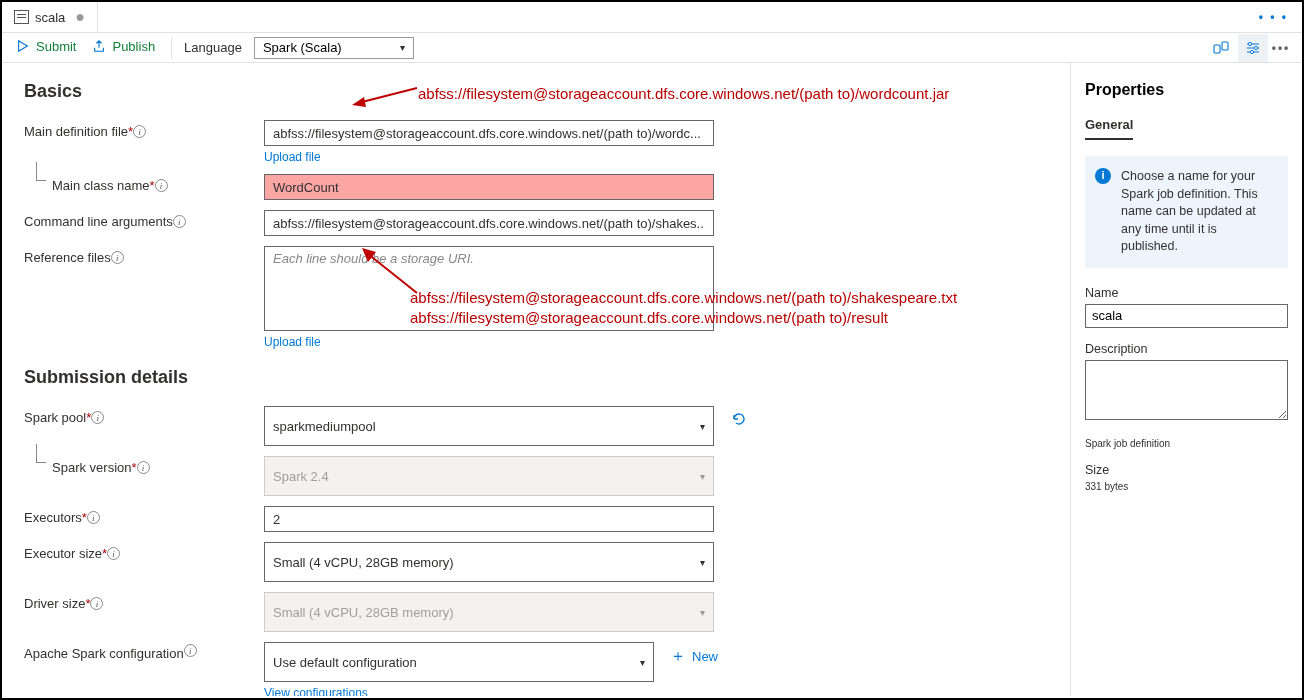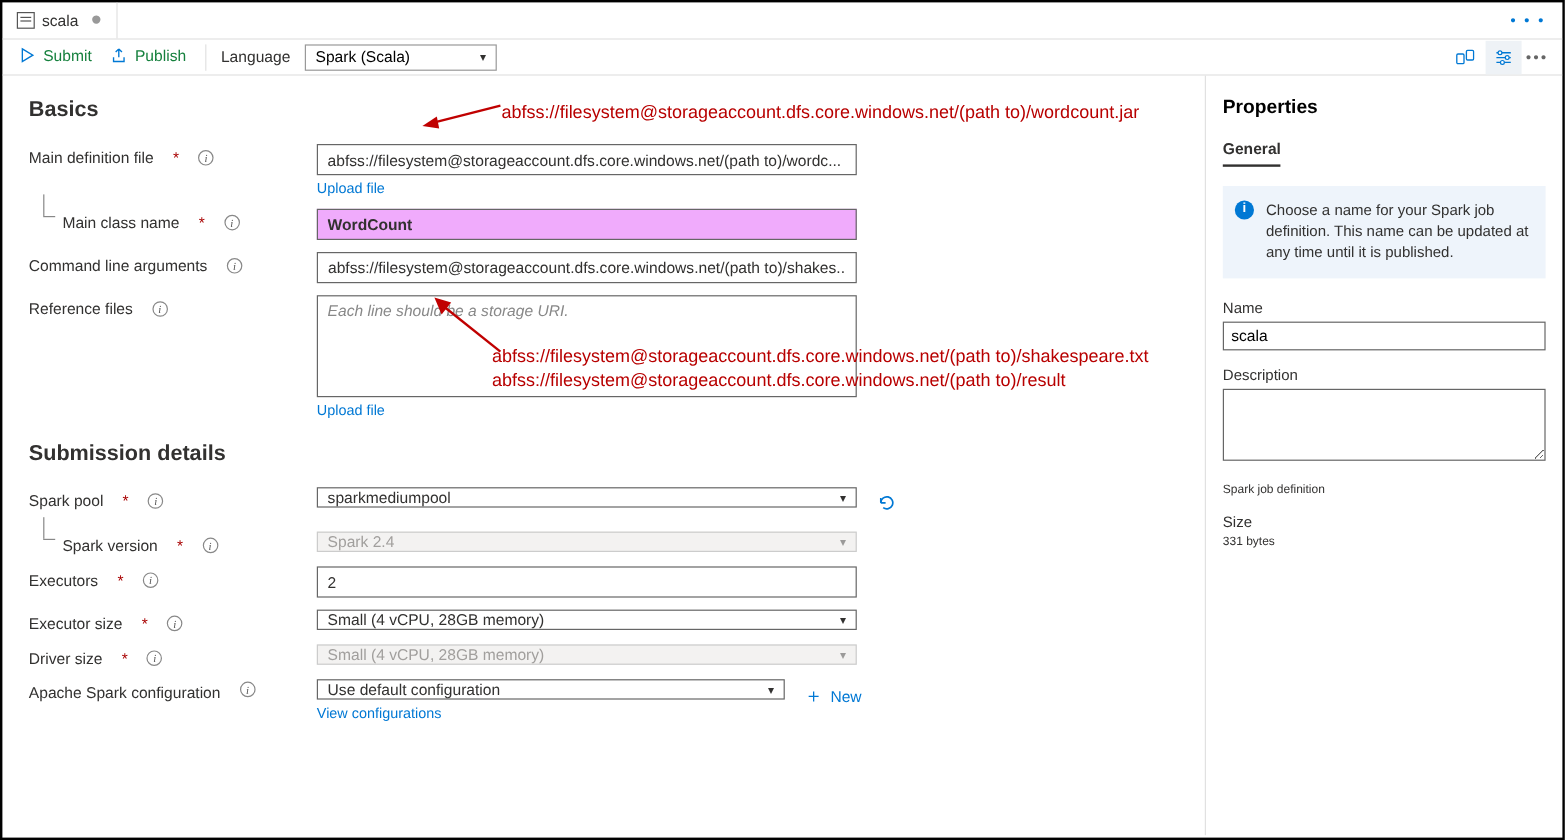--- a/index.html
+++ b/index.html
@@ -22,37 +22,37 @@
   .lang-label { color:#323130; margin-right:4px;}
   .lang-dd { display:flex; align-items:center; justify-content:space-between; border:1px solid #999; width:160px; height:22px; padding:0 8px; font-size:13px; cursor:pointer;}
   .toolbar .spacer{flex:1;}
   .tool-right { display:flex; align-items:center; gap:2px;}
   .tool-right .iconbtn { width:30px; height:28px; display:flex; align-items:center; justify-content:center; cursor:pointer;}
   .iconbtn.active { background:#eef2f6; }
   .iconbtn svg { width:16px; height:16px; }
   
   .mainwrap { display:flex; height:calc(100% - 63px); position:relative;}
   .form-pane { flex:1; padding:18px 18px 0 22px; overflow:auto; position:relative;}
-  .prop-pane { width:298px; border-left:1px solid #e1e1e1; padding:18px 14px;}
+  .prop-pane { width:232px; border-left:1px solid #e1e1e1; padding:18px 14px;}
   
   h3.section { font-size:18px; font-weight:600; color:#323130; margin-bottom:18px;}
   .row { display:flex; align-items:flex-start; margin-bottom:10px;}
-  .label { width:240px; font-size:13px; color:#323130; display:flex; align-items:center; gap:16px; padding-top:4px;}
+  .label { width:240px; font-size:13px; color:#323130; display:flex; align-items:center; gap:0; padding-top:4px;}
   .label.indent { padding-left:28px; position:relative;}
   .label.indent::before { content:""; position:absolute; left:12px; top:-12px; width:1px; height:18px; background:#888;}
   .label.indent::after  { content:""; position:absolute; left:12px; top:6px; width:10px; height:1px; background:#888;}
   .req { color:#a80000;}
   .info-i { display:inline-flex; width:13px; height:13px; border:1px solid #888; border-radius:50%; font-size:9px; align-items:center; justify-content:center; color:#555; font-style:italic; font-family:Georgia,serif;}
   .ctrl { width:450px; display:flex; flex-direction:column; gap:4px;}
   .after-ctrl { margin-left:16px; display:flex; align-items:center; gap:4px; padding-top:4px;}
   input.text, textarea.text, .dd {
     width:100%; border:1px solid #666; font-size:13px; padding:4px 8px; color:#323130; background:#fff;
   }
   input.text { height:26px; }
-  .dd { height:17px; display:flex; align-items:center; justify-content:space-between; cursor:pointer;}
+  .dd { height:40px; display:flex; align-items:center; justify-content:space-between; cursor:pointer;}
   .dd.readonly { background:#f3f2f1; border-color:#ccc; color:#a19f9d;}
   .dd.readonly .chev { opacity:.45;}
   textarea.text { height:85px; resize:none; font-style:italic; color:#888;}
   textarea.text::placeholder{ font-style:italic; color:#888;}
   .linkish { color:#0078d4; cursor:pointer; font-size:12px;}
   .chev { font-size:10px; color:#323130;}
   .refresh-icon svg { width:18px; height:18px;}
   .plus-new { color:#0078d4; display:flex; align-items:center; gap:6px; cursor:pointer; font-size:13px;}
   
   .annot { position:absolute; color:#b80000; font-size:15px; white-space:nowrap; pointer-events:none;}
@@ -142,21 +142,21 @@
       </div>
     </div>
 
     <div class="row">
       <div class="label indent">
         <span>Main class name</span>
           <span class="req">*</span>
           <span class="info-i">i</span>
       </div>
       <div class="ctrl">
-        <input class="text" style="background: #f0abfc; font-weight: bold;" value="WordCount">
+        <input class="text" style="background: #fca5a5;" value="WordCount">
       </div>
     </div>
 
     <div class="row">
       <div class="label">
         <span>Command line arguments</span>
           <span class="info-i">i</span>
       </div>
       <div class="ctrl">
         <input class="text" value="abfss://filesystem@storageaccount.dfs.core.windows.net/(path to)/shakes..." style="">

